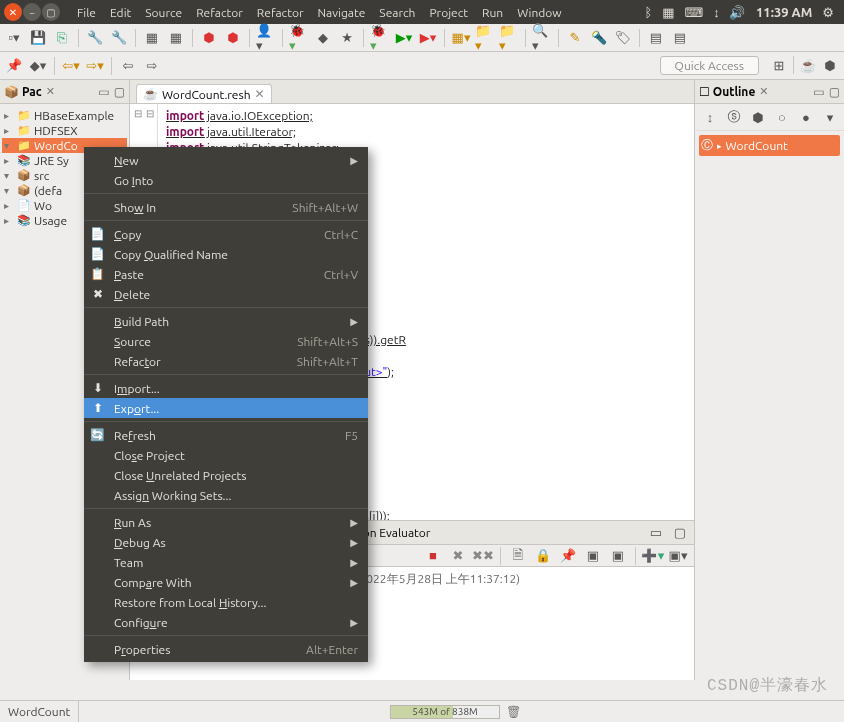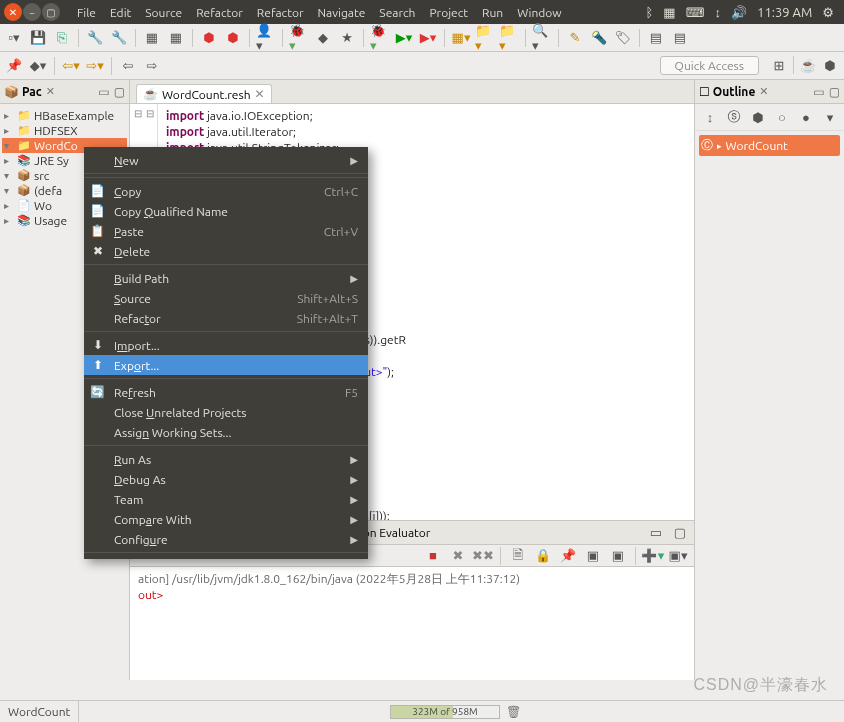--- a/index.html
+++ b/index.html
@@ -6,21 +6,21 @@
 body { width:844px; height:722px; background:#eeedeb; overflow:hidden; position:relative; }
 .topbar { height:24px; background:#3c3b37; color:#dfdbd2; display:flex; align-items:center; padding:0 4px; gap:2px; }
 .topbar .winbtns { display:flex; gap:1px; margin-right:8px; }
 .winbtn { width:18px; height:18px; border-radius:9px; display:flex; align-items:center; justify-content:center; font-size:10px; color:#4c4c4c; }
 .winbtn.close { background:#e95420; color:#fff; }
 .winbtn.other { background:#5e5d58; color:#dfdbd2; }
 .menubar, .systray { display:flex; align-items:center; gap:0; }
 .menubar span { padding:0 7px; cursor:default; }
 .systray { margin-left:auto; gap:10px; padding-right:6px; }
 .systray span { font-size:13px; }
-.clock { font-size:12px; }
+.clock { font-size:12px;font-weight:bold; }
 
 .toolbar1, .toolbar2 { height:28px; background:#eeedeb; border-bottom:1px solid #c8c6c1; display:flex; align-items:center; padding:0 4px; gap:4px; }
 .tbtn { width:20px; height:20px; display:inline-flex; align-items:center; justify-content:center; font-size:13px; color:#555; border-radius:2px; }
 .sep { width:1px; height:18px; background:#c8c6c1; margin:0 2px; }
 .quick-access { margin-left:auto; padding:2px 14px; border:1px solid #c0bdb8; border-radius:3px; color:#888; background:#f9f8f6; }
 .persp { display:flex; gap:2px; margin-left:6px; }
 
 .main { display:flex; height:600px; }
 .left-col { width:130px; display:flex; flex-direction:column; border-right:1px solid #c8c6c1; }
 .view-hdr { height:24px; background:#e8e6e1; border-bottom:1px solid #c8c6c1; display:flex; align-items:center; padding:0 4px; gap:3px; font-size:11px; }
@@ -35,21 +35,21 @@
 .ind1{padding-left:10px}.ind2{padding-left:22px}.ind3{padding-left:34px}
 
 .center-col { flex:1; display:flex; flex-direction:column; position:relative; }
 .editor-tabs { height:24px; background:#e8e6e1; border-bottom:1px solid #c8c6c1; display:flex; align-items:flex-end; padding-left:6px; }
 .etab { background:#fff; border:1px solid #c8c6c1; border-bottom:none; padding:2px 6px; display:flex; align-items:center; gap:4px; font-size:11px; border-radius:3px 3px 0 0; }
 .editor { flex:1; background:#fff; font-family:"Ubuntu Mono","DejaVu Sans Mono",monospace; font-size:12.5px; line-height:16px; padding:4px 0 4px 36px; position:relative; overflow:hidden; color:#222; }
 .editor .gutter { position:absolute; left:0; top:0; bottom:0; width:28px; border-right:1px solid #e0ded9; background:#fff; }
 .editor .gutmark { position:absolute; left:4px; font-size:10px; color:#888; }
 .kw { color:#7e0854; font-weight:bold; }
 .str { color:#2a00ff; }
-.editor pre { font-family:inherit; }
+.editor pre { font-family:inherit;text-decoration:underline; }
 
 .bottom-views { height:160px; border-top:1px solid #c8c6c1; display:flex; flex-direction:column; }
 .bv-tabs { height:24px; background:#e8e6e1; border-bottom:1px solid #c8c6c1; display:flex; align-items:center; padding:0 4px; gap:8px; font-size:11px; }
 .bv-tabs .tab { padding:2px 4px; display:flex; align-items:center; gap:3px; }
 .bv-tabs .tab.active { background:#fff; border:1px solid #c8c6c1; border-bottom:1px solid #fff; position:relative; top:1px; }
 .bv-tabs .tbar { margin-left:auto; display:flex; gap:4px; align-items:center; }
 .console-body { flex:1; background:#fff; font-family:"Ubuntu Mono",monospace; font-size:12px; padding:4px 8px; overflow:hidden; }
 .console-body .hdr { color:#666; }
 .console-body .out { color:#c00; }
 
@@ -65,21 +65,21 @@
 
 .ctxmenu { position:absolute; left:84px; top:147px; width:284px; background:#3f3e39; color:#e6e3db; box-shadow:4px 4px 10px rgba(0,0,0,.4); z-index:50; padding:3px 0; }
 .ctxmenu .mi { height:20px; display:flex; align-items:center; padding:0 10px 0 30px; position:relative; font-size:13px; }
 .ctxmenu .mi .ic { position:absolute; left:6px; width:16px; text-align:center; font-size:12px; }
 .ctxmenu .mi .sc { margin-left:auto; color:#a7a49b; font-size:12px; }
 .ctxmenu .mi .arr { margin-left:auto; color:#c9c6be; font-size:10px; }
 .ctxmenu .msep { height:1px; background:#555450; margin:3px 0; }
 .ctxmenu .mi.hov { background:#4a90d9; color:#fff; }
 .ctxmenu .mi u { text-decoration:underline; }
 
-.csdn { position:absolute; right:16px; bottom:26px; font-size:16px; color:rgba(120,120,120,.55); pointer-events:none; font-family:Liberation Sans, sans-serif; letter-spacing:1px; }
+.csdn { position:absolute; right:16px; bottom:26px; font-size:16px; color:rgba(120,120,120,.55); pointer-events:none; font-family:Liberation Mono, monospace; letter-spacing:1px; }
 </style>
 </head>
 <body>
 
 <div class="topbar">
   <div class="winbtns">
     <div class="winbtn close">✕</div>
     <div class="winbtn other">−</div>
     <div class="winbtn other">▢</div>
   </div>
@@ -296,31 +296,38 @@
         <span style="font-size:9px">▸</span>
         <span>WordCount</span>
       </div>
     </div>
   </div>
 </div>
 
 <div class="status">
   <div class="cell">WordCount</div>
   <div class="heap">
-    <div class="heapbar">323M of 958M</div>
+    <div class="heapbar">543M of 838M</div>
     <span style="color:#777">🗑</span>
   </div>
 </div>
 
 <div class="ctxmenu" id="ctxmenu">
     <div class="mi">
       <span><u>N</u>ew</span>
       <span class="arr">▶</span>
     </div>
-    <div class="msep"></div>
+    <div class="mi">
+      <span>Go <u>I</u>nto</span>
+    </div>
+    <div class="msep"></div>
+    <div class="mi">
+      <span>Sho<u>w</u> In</span>
+      <span class="sc">Shift+Alt+W</span>
+    </div>
     <div class="msep"></div>
     <div class="mi">
       <span class="ic">📄</span>
       <span><u>C</u>opy</span>
       <span class="sc">Ctrl+C</span>
     </div>
     <div class="mi">
       <span class="ic">📄</span>
       <span>Copy <u>Q</u>ualified Name</span>
     </div>
@@ -355,20 +362,23 @@
       <span class="ic">⬆</span>
       <span>Exp<u>o</u>rt...</span>
     </div>
     <div class="msep"></div>
     <div class="mi">
       <span class="ic">🔄</span>
       <span>Re<u>f</u>resh</span>
       <span class="sc">F5</span>
     </div>
     <div class="mi">
+      <span>Clo<u>s</u>e Project</span>
+    </div>
+    <div class="mi">
       <span>Close <u>U</u>nrelated Projects</span>
     </div>
     <div class="mi">
       <span>Assig<u>n</u> Working Sets...</span>
     </div>
     <div class="msep"></div>
     <div class="mi">
       <span><u>R</u>un As</span>
       <span class="arr">▶</span>
     </div>
@@ -378,19 +388,26 @@
     </div>
     <div class="mi">
       <span>Team</span>
       <span class="arr">▶</span>
     </div>
     <div class="mi">
       <span>Comp<u>a</u>re With</span>
       <span class="arr">▶</span>
     </div>
     <div class="mi">
+      <span>Restore from Local <u>H</u>istory...</span>
+    </div>
+    <div class="mi">
       <span>Config<u>u</u>re</span>
       <span class="arr">▶</span>
     </div>
     <div class="msep"></div>
+    <div class="mi">
+      <span>P<u>r</u>operties</span>
+      <span class="sc">Alt+Enter</span>
+    </div>
   </div>
 
 <div class="csdn">CSDN@半濠春水</div>
 
 </body></html>

